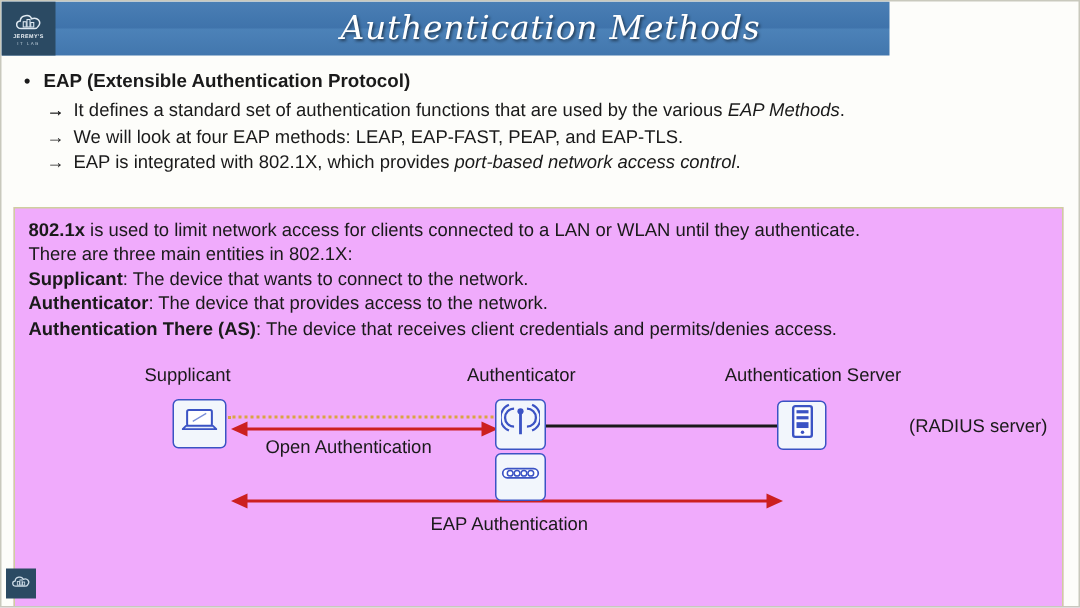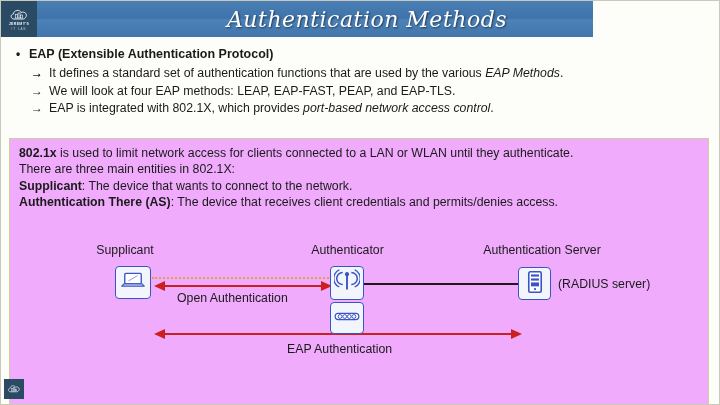--- a/index.html
+++ b/index.html
@@ -115,21 +115,21 @@
     border-right:11px solid #cc2020;
   }
   .arrow-right{
     border-top:5.5px solid transparent;border-bottom:5.5px solid transparent;
     border-left:11px solid #cc2020;
   }
   .flow-label{
     position:absolute;font-size:12.3px;color:#1a1a1a;white-space:nowrap;
   }
   .paren-label{
-    position:absolute;font-size:12.3px;color:#1a1a1a;white-space:nowrap;
+    position:absolute;font-size:12.3px;color:#1a1a1a;white-space:nowrap;margin-left:48px;
   }
 
   
   #footer-logo{
     position:absolute;left:3px;top:378px;width:20px;height:20px;
     background:#2b4a63;display:flex;align-items:center;justify-content:center;
     z-index:6;
   }
 </style>
 </head>
@@ -187,20 +187,23 @@
       <p class="pline">
         <b>802.1x</b><span> is used to limit network access for clients connected to a LAN or WLAN until they authenticate.</span>
       </p>
       <p class="pline">
         <b></b><span>There are three main entities in 802.1X:</span>
       </p>
       <p class="pline">
         <b>Supplicant</b><span>: The device that wants to connect to the network.</span>
       </p>
       <p class="pline">
+        <b>Authenticator</b><span>: The device that provides access to the network.</span>
+      </p>
+      <p class="pline">
         <b>Authentication There (AS)</b><span>: The device that receives client credentials and permits/denies access.</span>
       </p>
     </div>
 
     <div id="diagram">
 
       <div class="node-label" style="left:60px;top:4px;width:110px;">Supplicant</div>
       <div class="node-label" style="left:275px;top:4px;width:125px;">Authenticator</div>
       <div class="node-label" style="left:452px;top:4px;width:160px;">Authentication Server</div>
 

